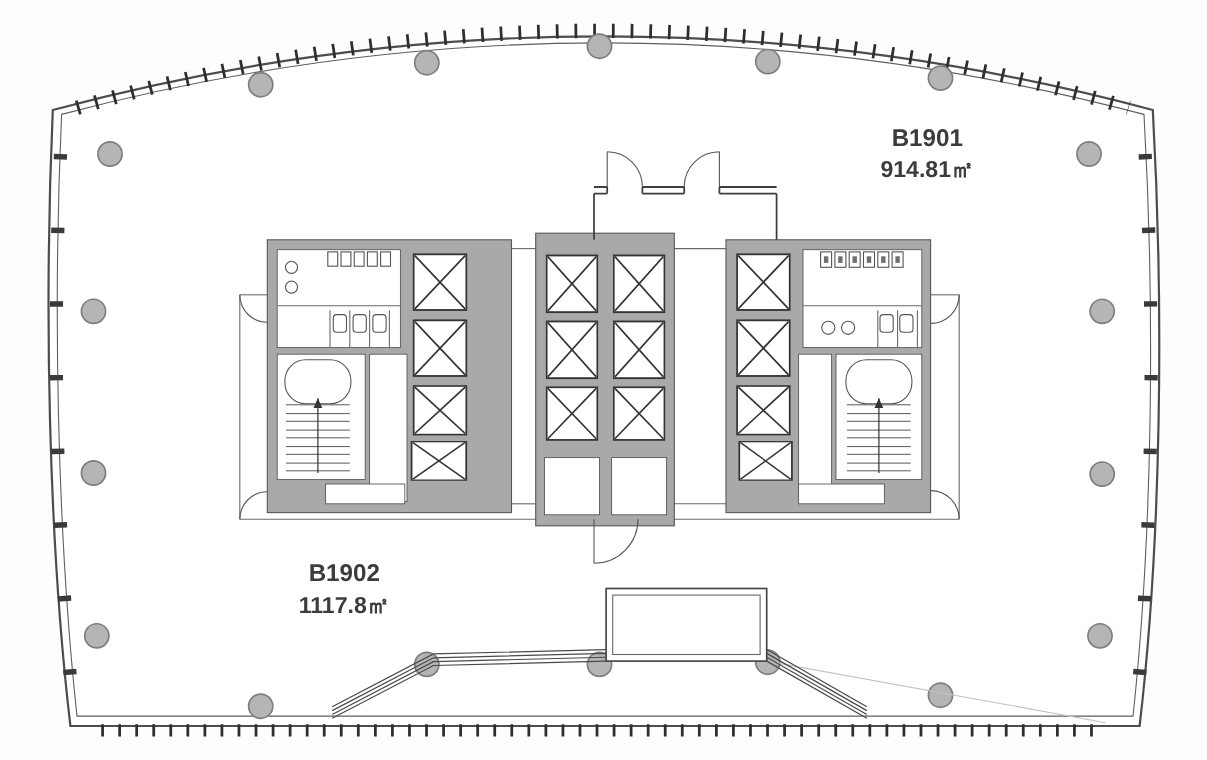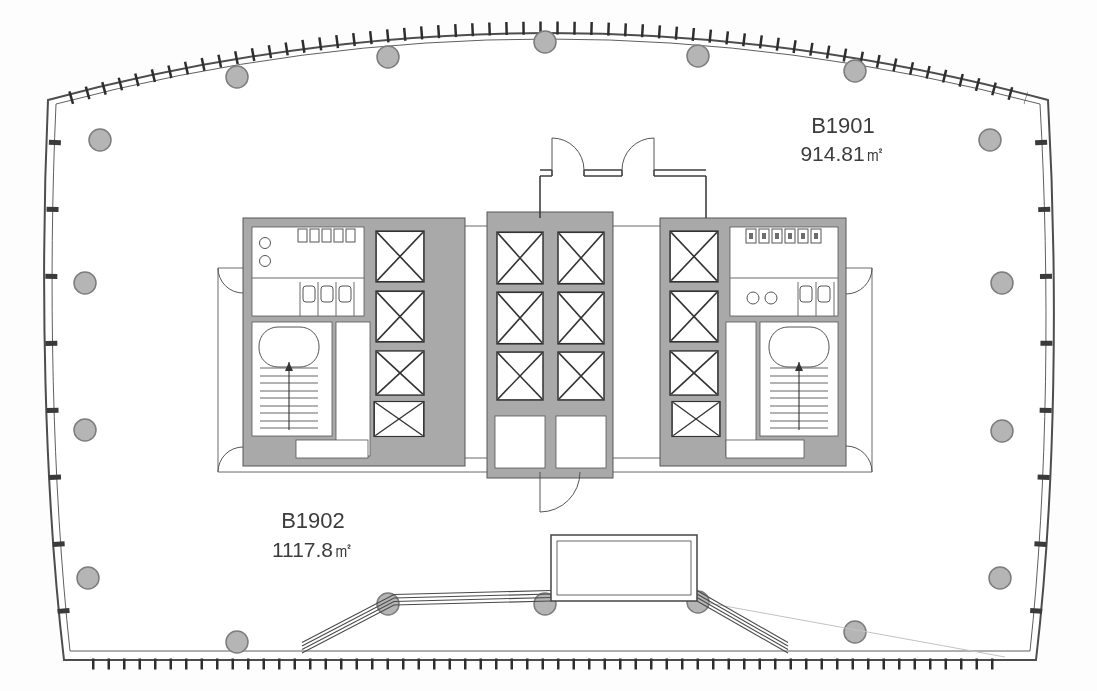--- a/index.html
+++ b/index.html
@@ -1,16 +1,16 @@
 <!DOCTYPE html>
 <html style="--wall: #a9a9a9; --column: #b5b5b5; --line: #3f3f3f; --background: #fdfdfd;"><head>
 <meta charset="utf-8">
 <style>
   html,body{margin:0;padding:0;background:#f6f6f6;}
-  .stage{width:1097px;height:691px;background:var(--background,#fdfdfd);position:relative;overflow:hidden;}
+  .stage{width:1097px;height:691px;background:var(--background,#fdfdfd);position:relative;overflow:hidden;font-weight:bold;}
   svg{display:block;}
   .outer-wall{fill:#ffffff;stroke:#4d4d4d;stroke-width:2;}
   .inner-wall{fill:none;stroke:#5f5f5f;stroke-width:1;}
   .tick-top{fill:none;stroke:#2e2e2e;stroke-width:13;stroke-dasharray:2.5 14.5;}
   .tick-bottom{fill:none;stroke:#2e2e2e;stroke-width:11;stroke-dasharray:2.5 13;}
   .tick-side{fill:none;stroke:#3a3a3a;stroke-width:12;stroke-dasharray:5 62;}
   .col{fill:var(--column,#b5b5b5);stroke:#7d7d7d;stroke-width:1.5;}
   .wall{fill:var(--wall,#a9a9a9);stroke:#565656;stroke-width:1;}
   .room{fill:#ffffff;stroke:#565656;stroke-width:0.8;}
   .thin{stroke:#6a6a6a;stroke-width:1;fill:none;}

